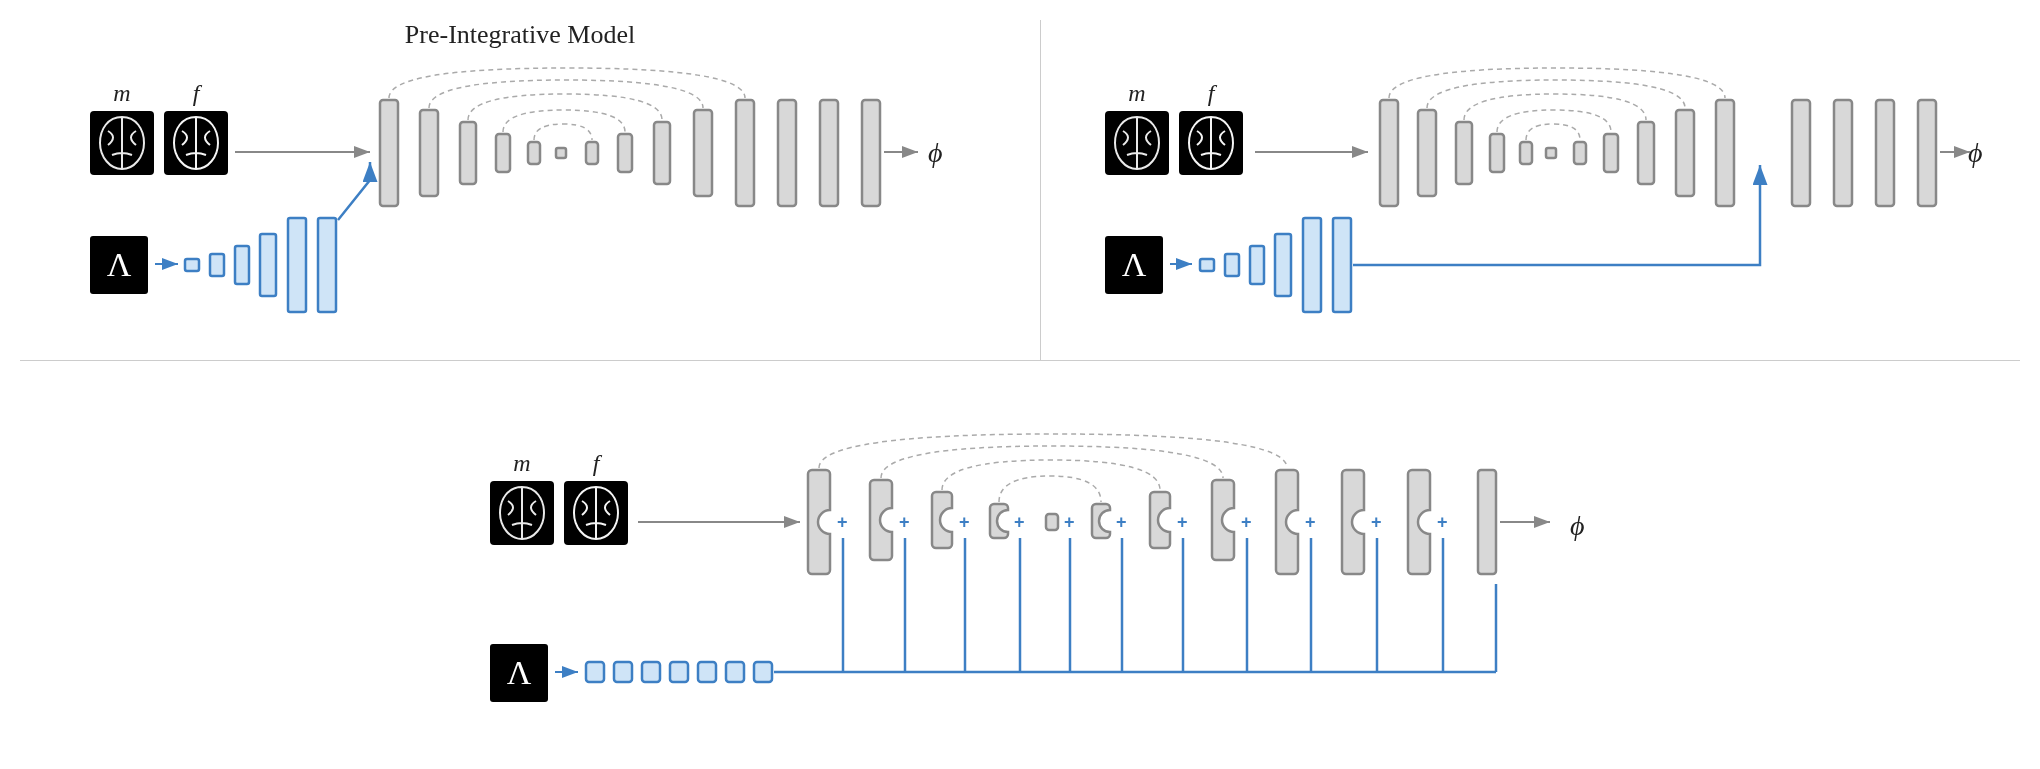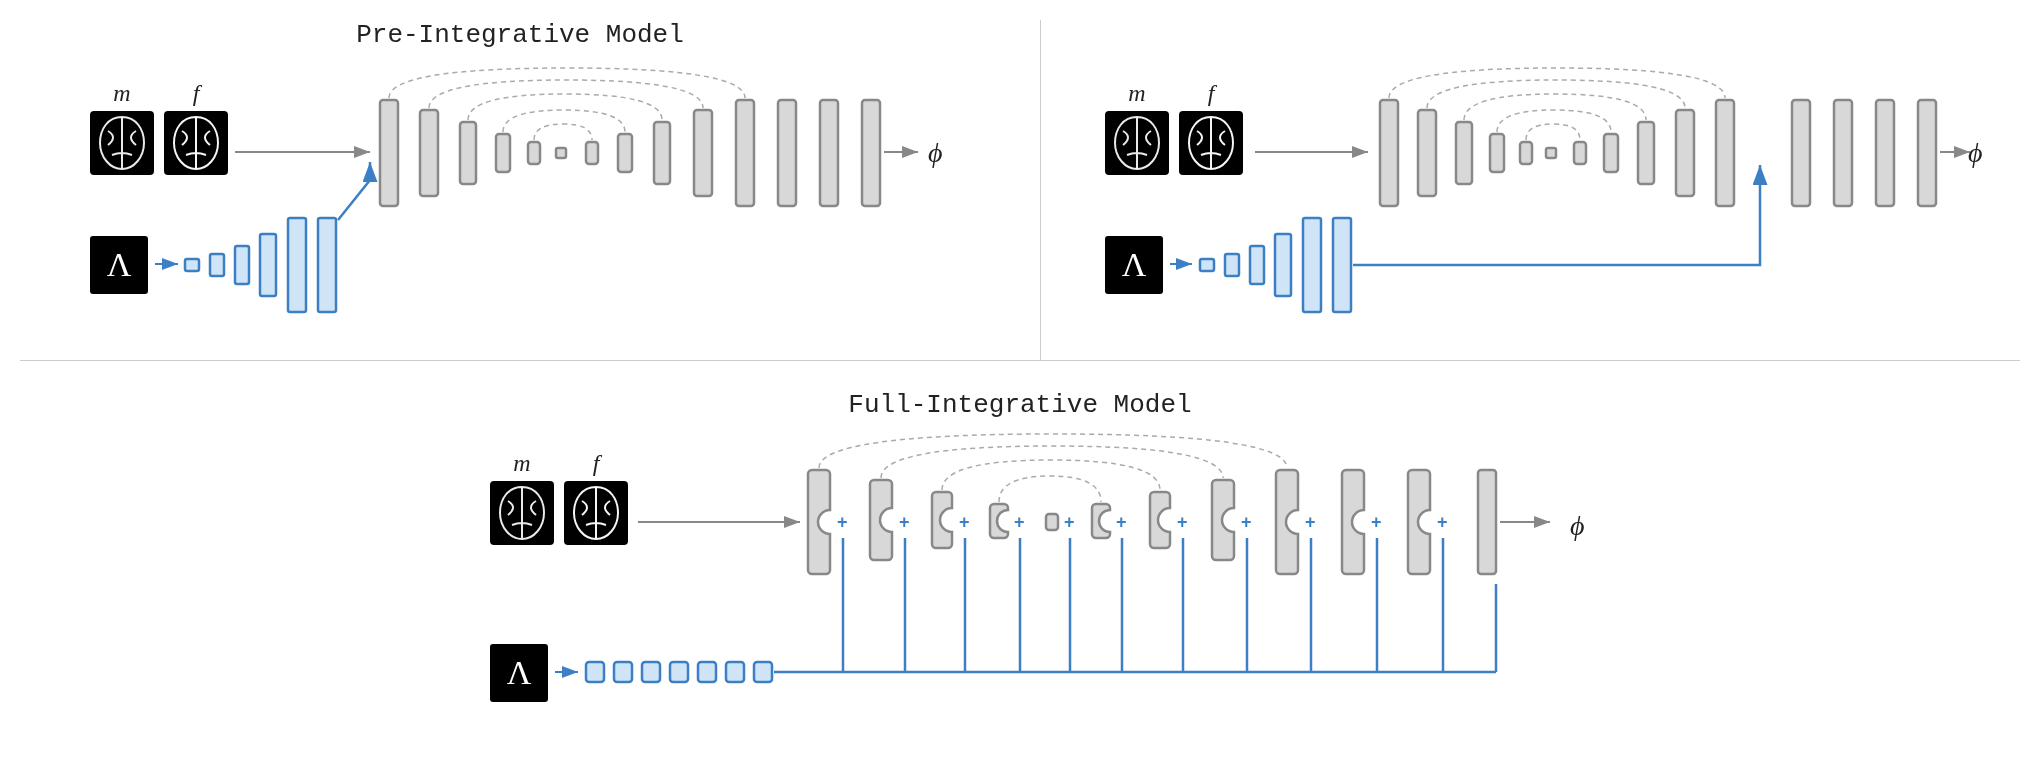--- a/index.html
+++ b/index.html
@@ -13,21 +13,20 @@
   .figure {
     width: 2000px;
     height: 729px;
     position: relative;
   }
   .panel-title {
     font-size: 26px;
     text-align: center;
     position: absolute;
     width: 400px;
-    font-family: Liberation Mono, monospace;
   }
   .brain-pair {
     position: absolute;
     display: flex;
     gap: 10px;
   }
   .brain-group {
     display: flex;
     flex-direction: column;
     align-items: center;
@@ -240,21 +239,20 @@
       <path d="M424 100 Q424 74 515 74 Q606 74 606 100"></path>
       <path d="M457 112 Q457 90 514 90 Q571 90 571 112"></path>
       <path d="M486 120 Q486 104 513 104 Q540 104 540 120"></path>
     </g>
 
     <path d="M313 245 L720 245 L720 145" fill="none" stroke="#3d7fc4" stroke-width="2.5" marker-end="url(#ab2)"></path>
 
     <line x1="900" y1="132" x2="930" y2="132" stroke="#888" stroke-width="2" marker-end="url(#ag2)"></line>
   </svg>
 
-  <div class="panel-title" style="left:800px; top:370px;">Full-Integrative Model</div>
 
   <div class="brain-pair" style="left:470px; top:430px;">
     <div class="brain-group">
       <div class="brain-label">m</div>
       <div class="brain-img">
         <svg viewBox="0 0 64 64">
             <path d="M32 6 C18 6 10 18 10 32 C10 46 20 58 32 58 C44 58 54 46 54 32 C54 18 46 6 32 6 Z M32 6 L32 58 M18 20 Q28 26 18 34 M46 20 Q36 26 46 34 M22 44 Q32 40 42 44" stroke="#e9e9e9" stroke-width="2" fill="none"></path>
           </svg>
       </div>
     </div>

